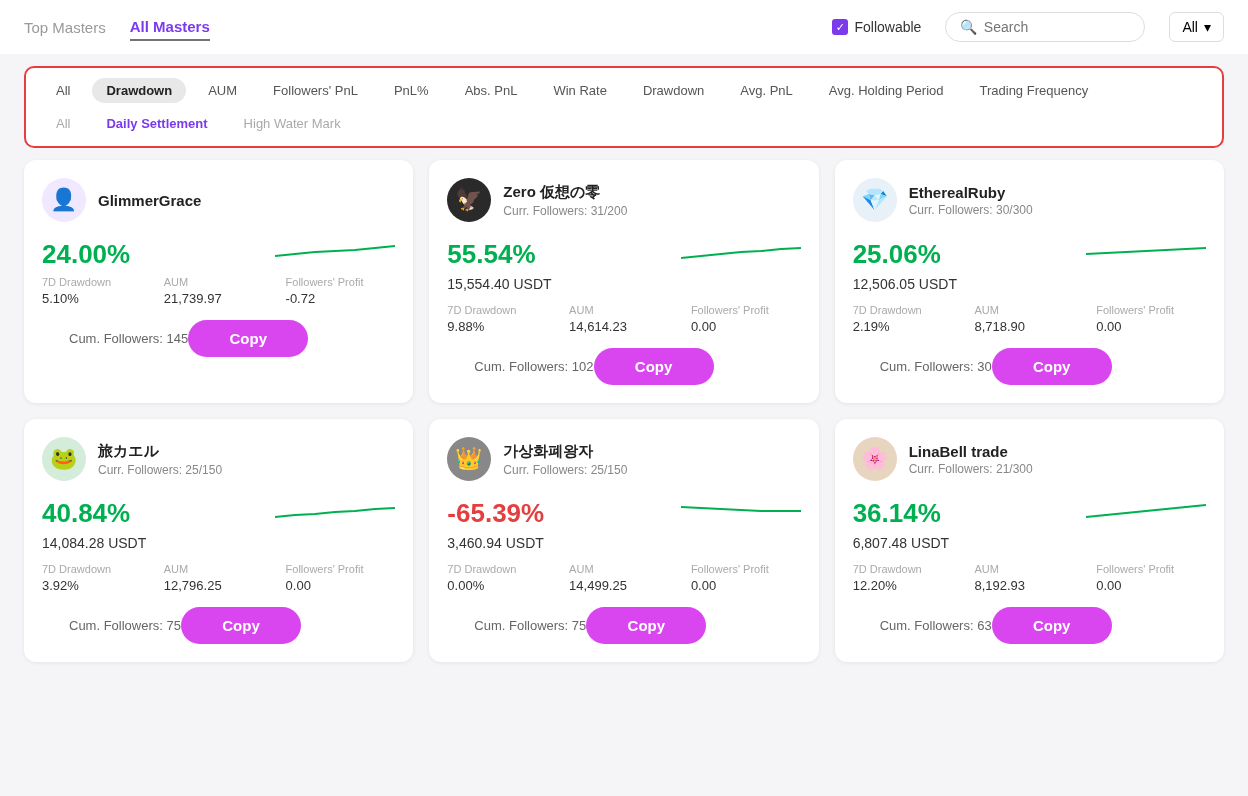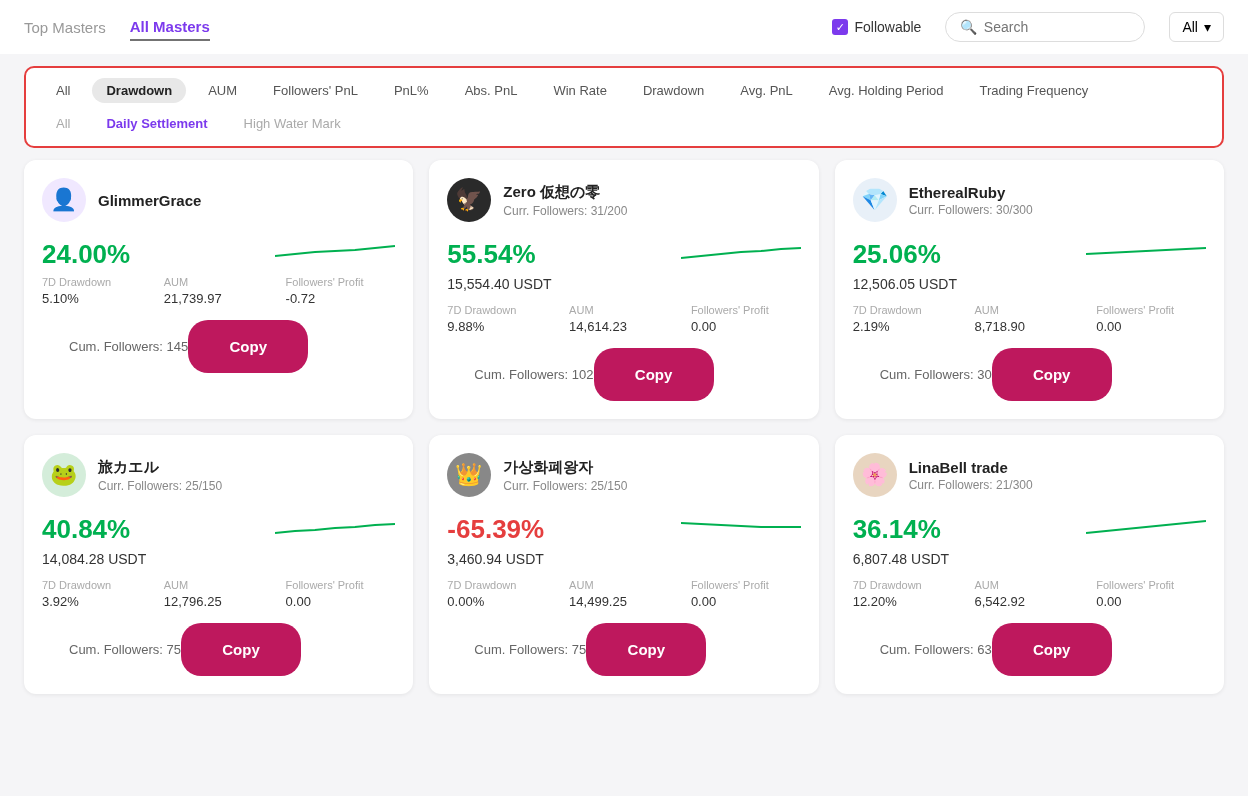--- a/index.html
+++ b/index.html
@@ -198,25 +198,25 @@
       align-items: center;
       justify-content: flex-start;
       margin-top: 8px;
       margin-left: 27px;
     }
     .cum-followers {
       font-size: 13px;
       color: #666;
     }
     .copy-btn {
-      background: #be185d;
+      background: #d946ef;
       color: white;
       border: none;
       border-radius: 20px;
-      padding: 18px 36px;
+      padding: 10px 36px;
       font-size: 15px;
       font-weight: 600;
       cursor: pointer;
       min-width: 120px;
     }
 
     
     .av-glimmer { background: #f0e8ff; }
     .av-zero { background: #2a2a2a; }
     .av-ethereal { background: #e8f0f8; }
@@ -498,21 +498,21 @@
       </svg>
     </div>
     <div class="usdt-value">6,807.48 USDT</div>
     <div class="stats-row">
       <div class="stat-item">
         <div class="stat-label">7D Drawdown</div>
         <div class="stat-value">12.20%</div>
       </div>
       <div class="stat-item">
         <div class="stat-label">AUM</div>
-        <div class="stat-value">6,542.92</div>
+        <div class="stat-value">8,192.93</div>
       </div>
       <div class="stat-item">
         <div class="stat-label">Followers' Profit</div>
         <div class="stat-value">0.00</div>
       </div>
     </div>
     <div class="card-footer">
       <span class="cum-followers">Cum. Followers: 63</span>
       <button class="copy-btn">Copy</button>
     </div>

